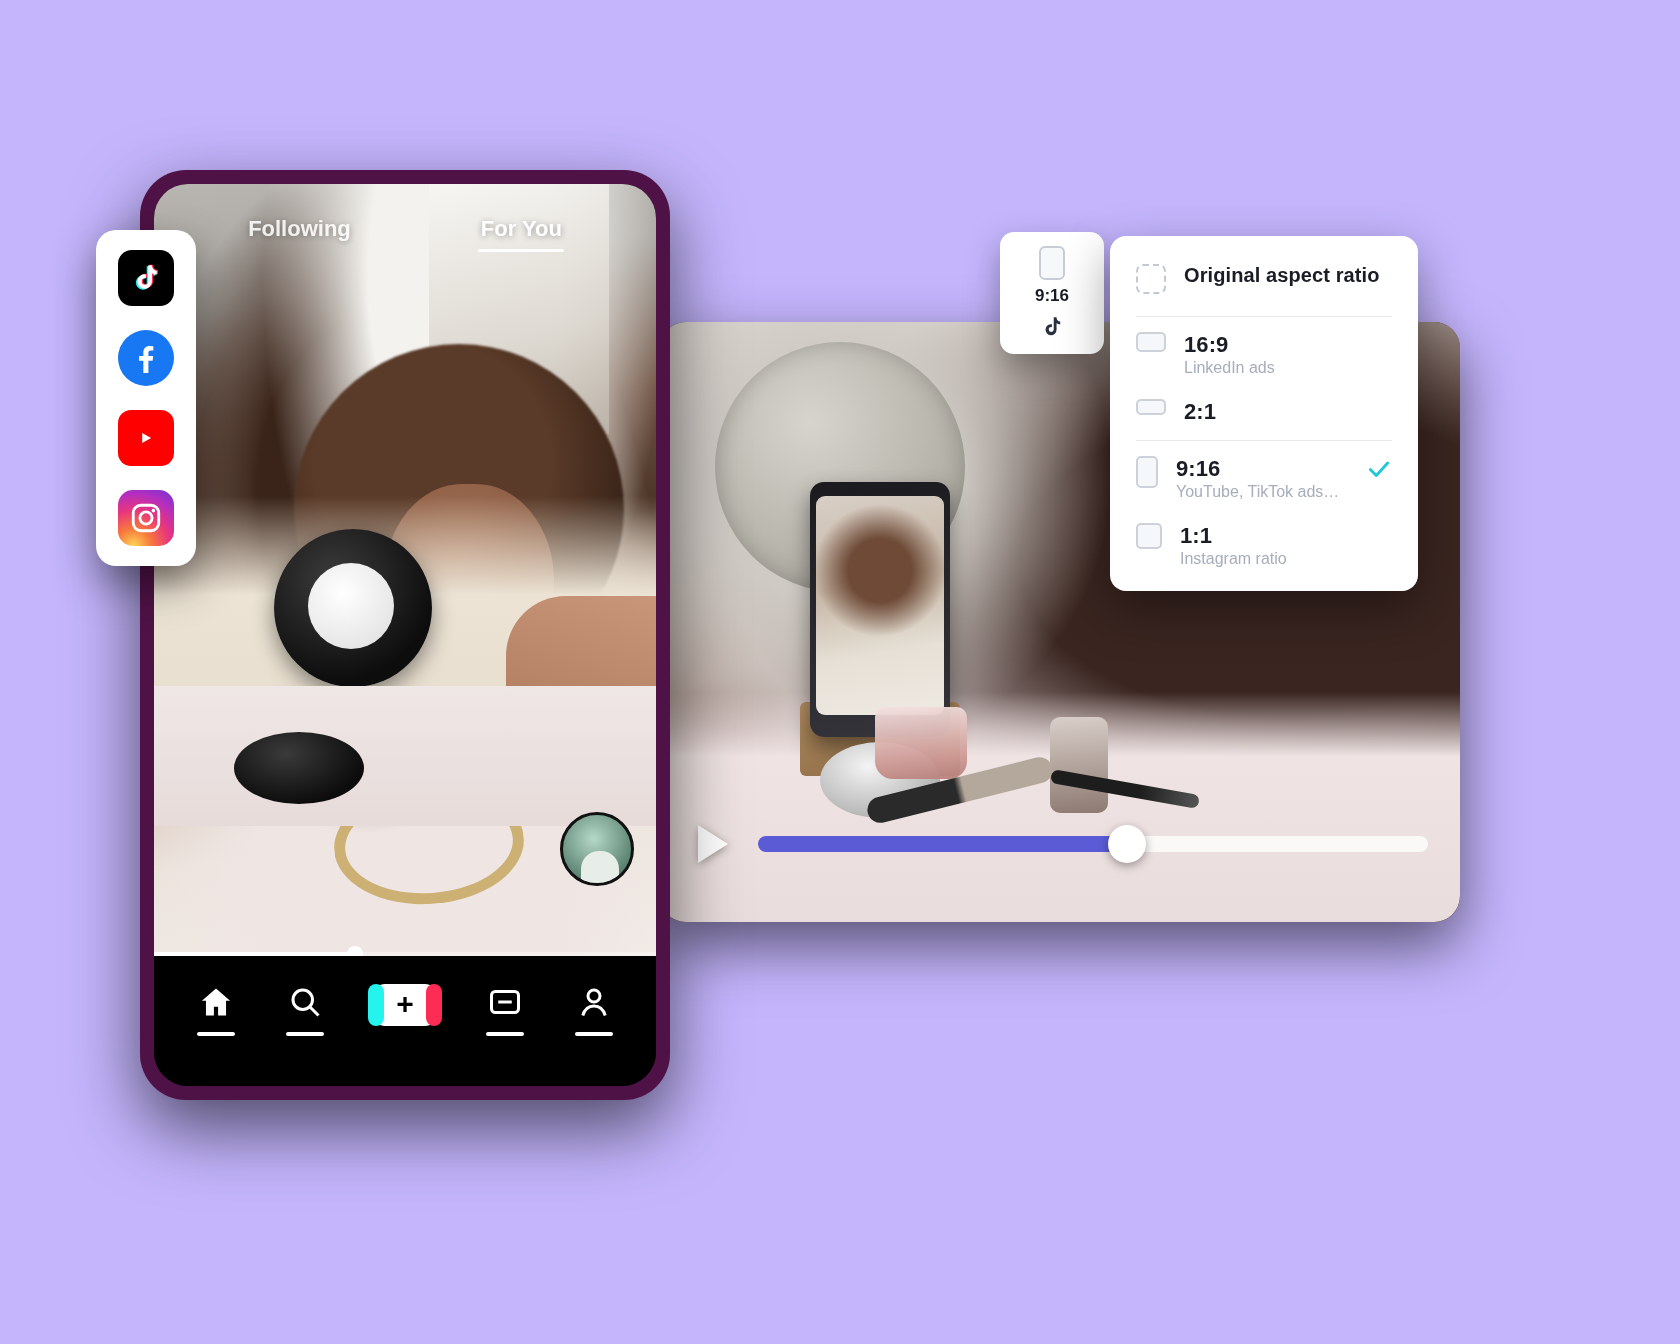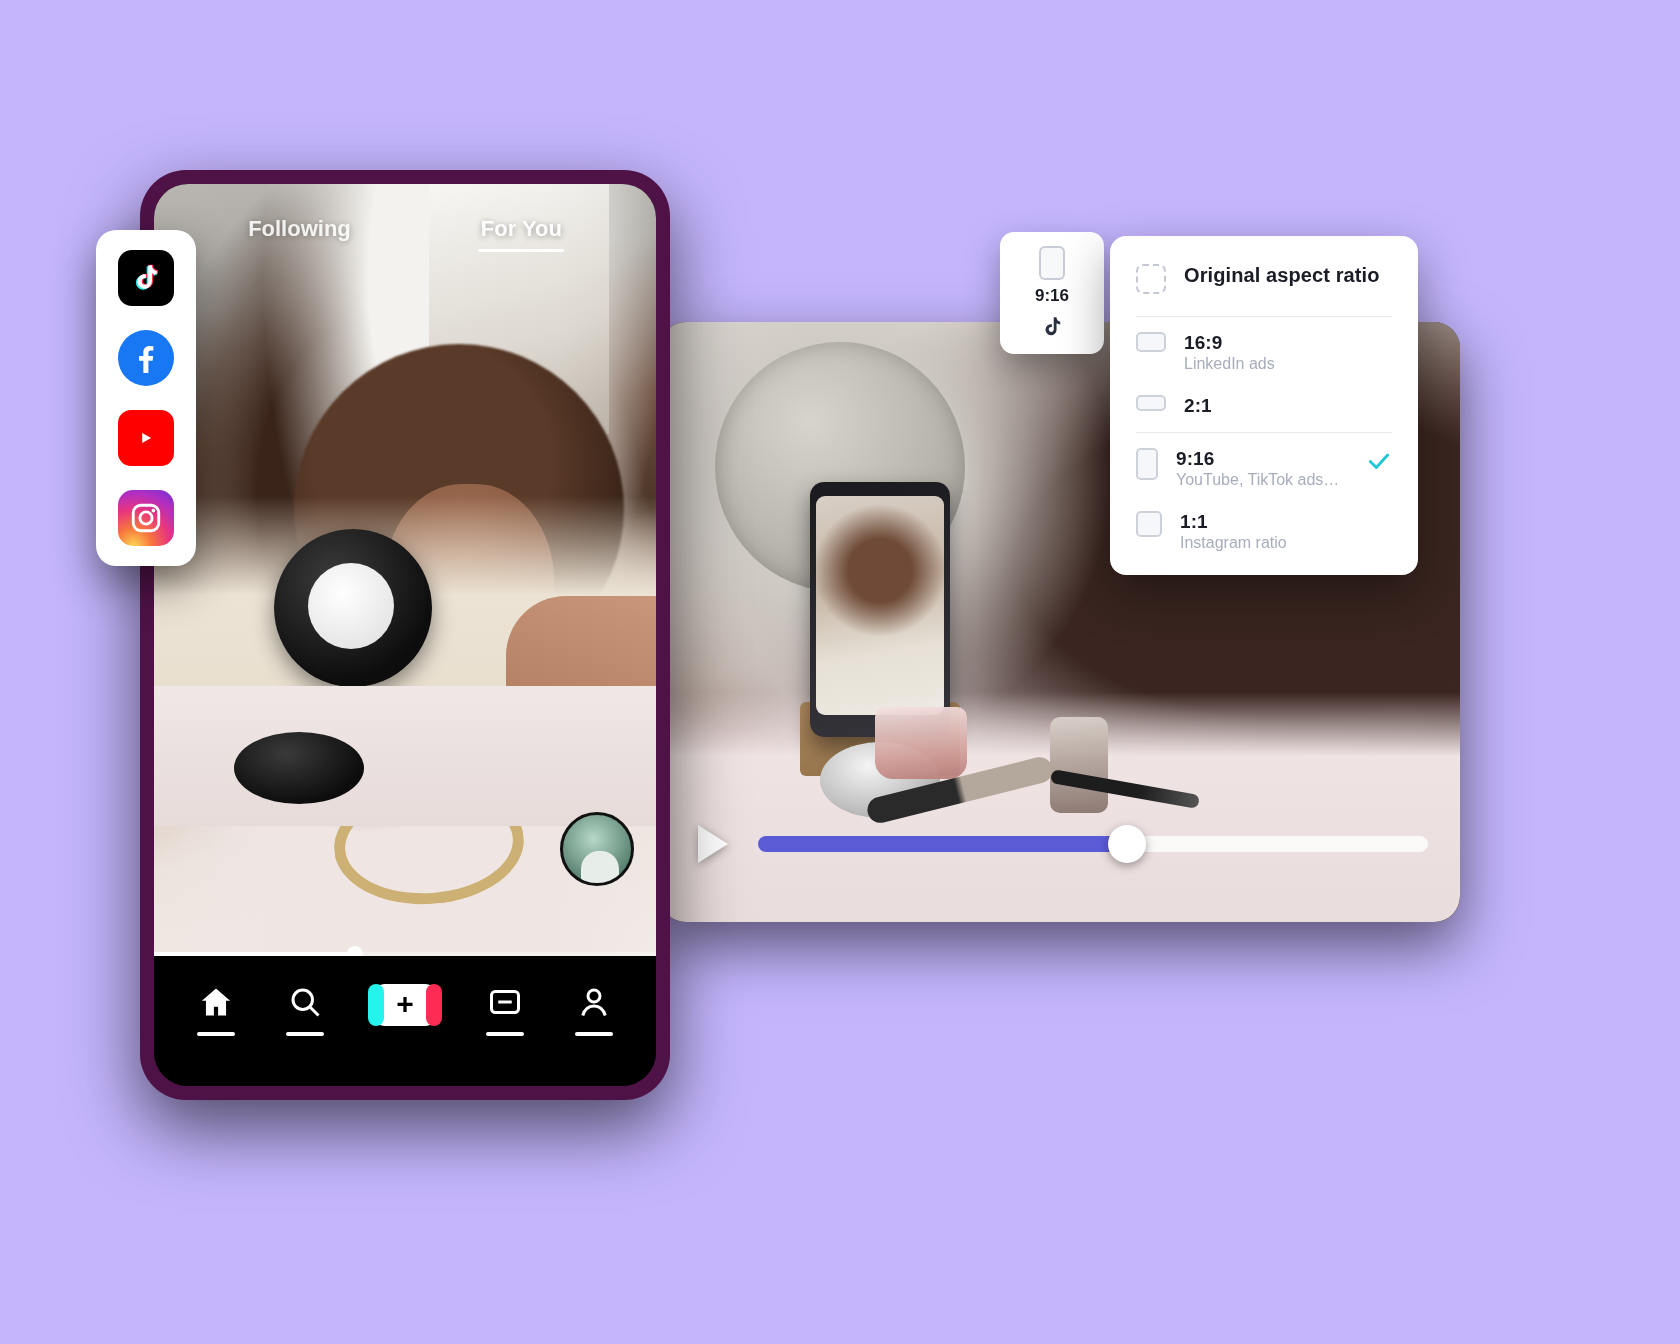--- a/index.html
+++ b/index.html
@@ -261,21 +261,21 @@
   .ratio-panel {
     position:absolute; left:1110px; top:236px; width:308px; padding:6px 0 12px;
     background:#fff; border-radius:16px; box-shadow:0 18px 50px rgba(0,0,0,.4);
   }
   .rp-row {
     display:flex; gap:18px; padding:11px 26px; cursor:pointer; position:relative;
   }
   .rp-head { padding-top:22px; padding-bottom:18px; }
   .rp-div { height:1px; background:#e7e9ee; margin:4px 26px; }
   .rp-texts { display:flex; flex-direction:column; gap:1px; flex:1 1 auto; min-width:0; }
-  .rp-title { font-size:19px; font-weight:700; color:#1a1d26; letter-spacing:.1px; }
+  .rp-title { font-size:22px; font-weight:700; color:#1a1d26; letter-spacing:.1px; }
   .rp-title.reg { font-weight:600; font-size:20px; }
   .rp-sub { font-size:16px; color:#a7adbb; white-space:nowrap; overflow:hidden; text-overflow:ellipsis; }
   .rp-check { width:26px; height:26px; flex:0 0 auto; }
   .sw { flex:0 0 auto; border:2px solid #ccd1da; background:#f6f7fa; border-radius:5px; }
   .sw-dashed { width:30px; height:30px; border:2px dashed #c3c8d2; background:#fff; border-radius:7px; }
   .sw-169 { width:30px; height:20px; }
   .sw-43  { width:28px; height:22px; }
   .sw-21  { width:30px; height:16px; }
   .sw-916 { width:22px; height:32px; }
   .sw-11  { width:26px; height:26px; }

